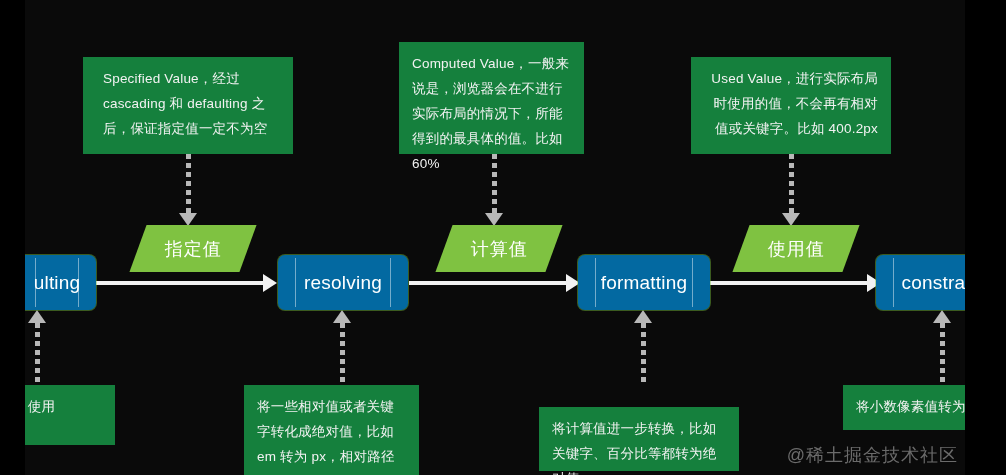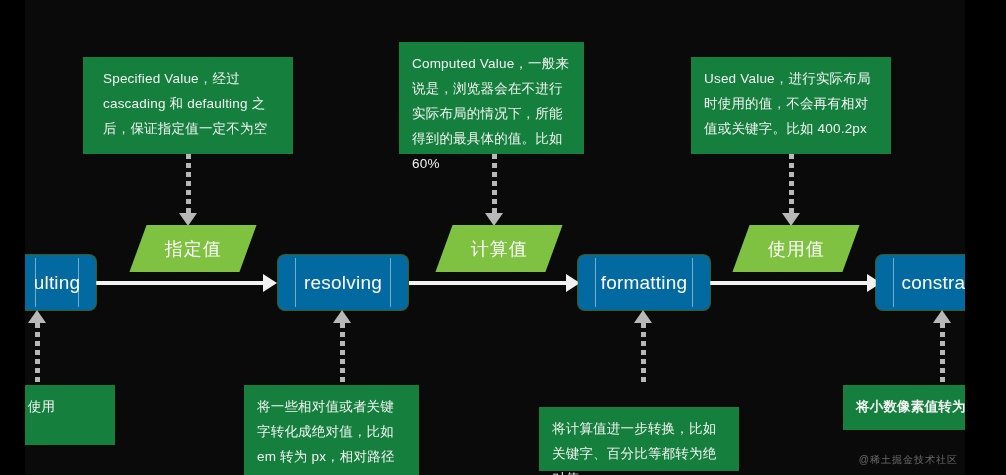--- a/index.html
+++ b/index.html
@@ -125,35 +125,35 @@
     border-right: 9px solid transparent;
     border-bottom: 13px solid #b8b8b8;
     z-index: 11;
   }
 
   .watermark {
     position: absolute;
     right: 48px;
     bottom: 8px;
     color: #6b6b6b;
-    font-size: 10px;
+    font-size: 18px;
     z-index: 20;
     letter-spacing: 1px;
   }
 </style>
 </head>
 <body>
 
 <div id="stage">
 
   <div class="callout" style="left:83px; top:57px; width:210px; height:97px;padding-left:20px;">Specified Value，经过 cascading 和 defaulting 之后，保证指定值一定不为空</div>
 
   <div class="callout" style="left:399px; top:42px; width:185px; height:112px;">Computed Value，一般来说是，浏览器会在不进行实际布局的情况下，所能得到的最具体的值。比如 60%</div>
 
-  <div class="callout" style="left:691px; top:57px; width:200px; height:97px;">Used Value，进行实际布局时使用的值，不会再有相对值或关键字。比如 400.2px</div>
+  <div class="callout" style="left:691px; top:57px; width:200px; height:97px;text-align:right;">Used Value，进行实际布局时使用的值，不会再有相对值或关键字。比如 400.2px</div>
 
   <div class="dotted" style="left:186px; top:154px; height:62px;"></div>
   <div class="dtri-down" style="left:179px; top:213px;"></div>
 
   <div class="dotted" style="left:492px; top:154px; height:62px;"></div>
   <div class="dtri-down" style="left:485px; top:213px;"></div>
 
   <div class="dotted" style="left:789px; top:154px; height:62px;"></div>
   <div class="dtri-down" style="left:782px; top:213px;"></div>
 
@@ -212,19 +212,19 @@
 
   <div class="dotted" style="left:940px; top:323px; height:62px;"></div>
   <div class="dtri-up" style="left:933px; top:310px;"></div>
 
   <div class="callout" style="left:-40px; top:385px; width:155px; height:60px;">的时候，使用</div>
 
   <div class="callout" style="left:244px; top:385px; width:175px; height:90px;">将一些相对值或者关键字转化成绝对值，比如 em 转为 px，相对路径转为绝对路径</div>
 
   <div class="callout" style="left:539px; top:407px; width:200px; height:64px;">将计算值进一步转换，比如关键字、百分比等都转为绝对值</div>
 
-  <div class="callout" style="left:843px; top:385px; width:160px; height:45px; overflow:hidden; white-space:nowrap;font-weight:bold;">将小数像素值转为</div>
+  <div class="callout" style="left:843px; top:385px; width:160px; height:45px; overflow:hidden; white-space:nowrap;">将小数像素值转为</div>
 
   <div class="gutter left"></div>
   <div class="gutter right"></div>
 
   <div class="watermark">@稀土掘金技术社区</div>
 </div>
 
 </body></html>

